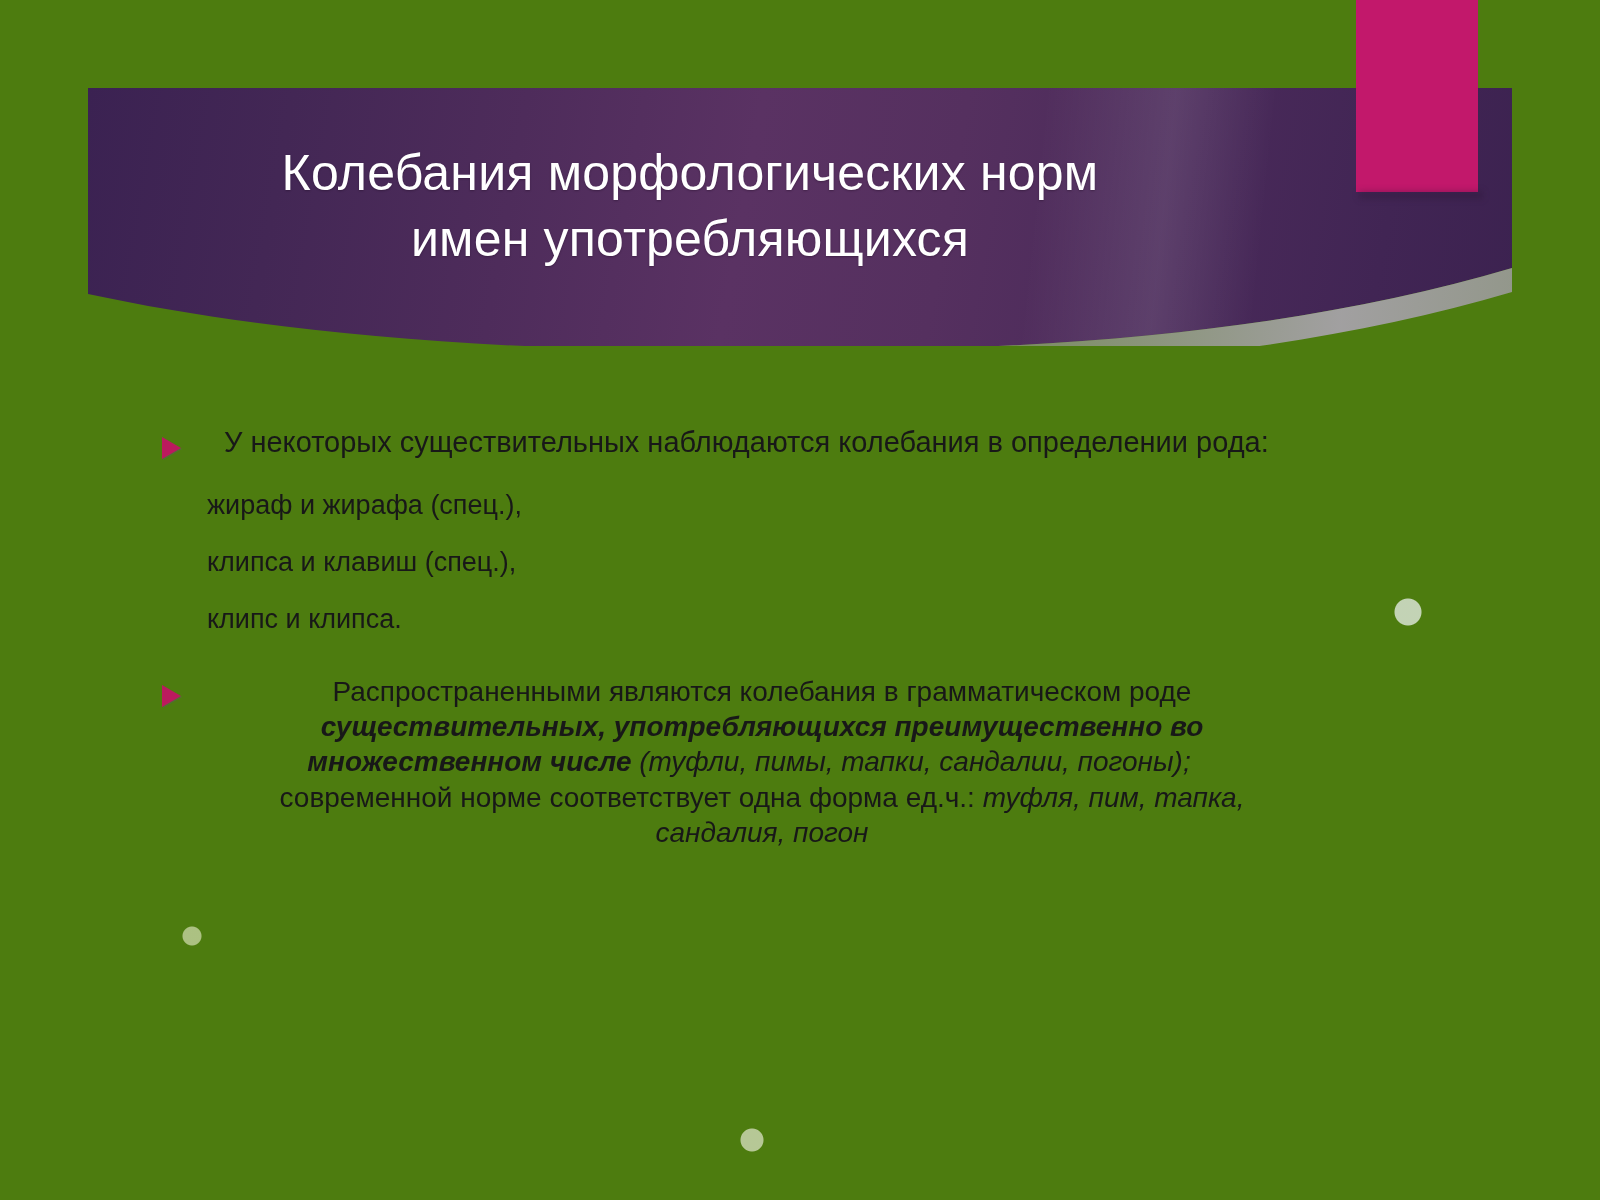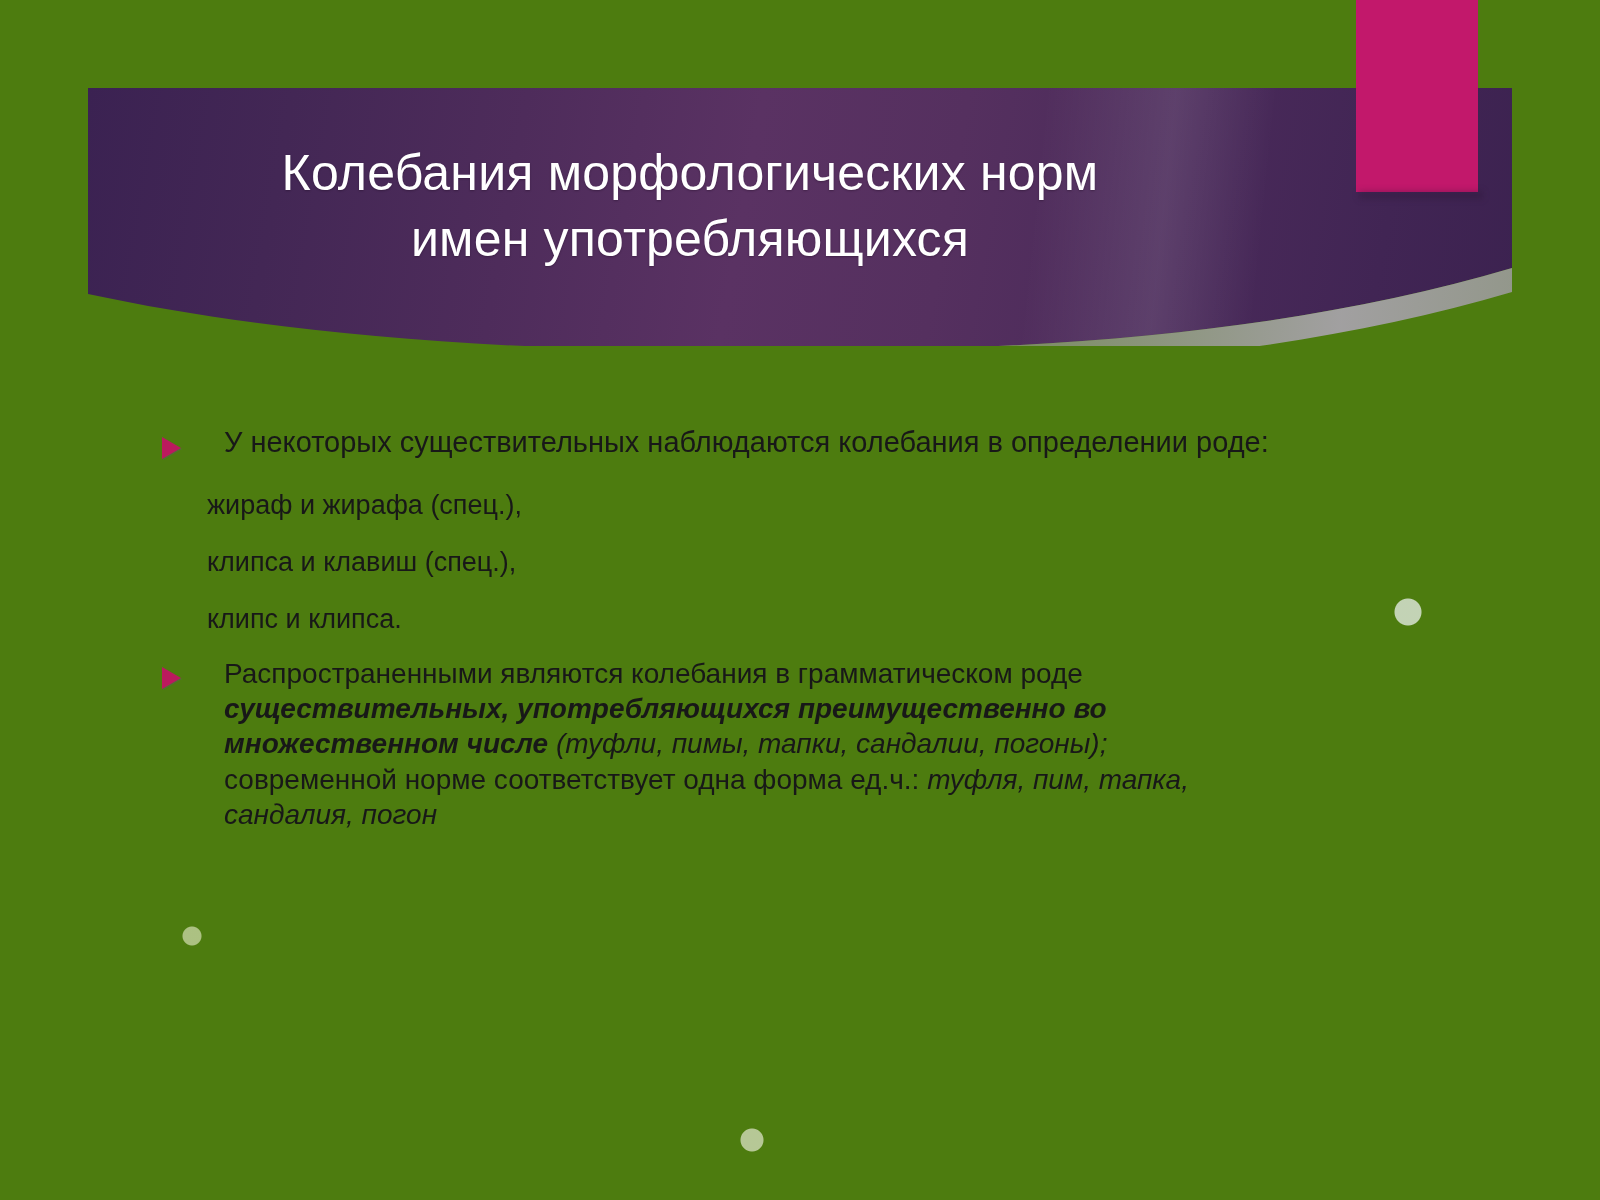--- a/index.html
+++ b/index.html
@@ -156,21 +156,21 @@
 
   .term-line {
     padding-left: 207px;
     font-size: 27px;
     line-height: 1.2;
     color: #181818;
     margin-top: 25px;
   }
   #term-list { margin-top: 28px; }
 
-  #bullet-two { margin-top: 20px; padding-right: 300px; }
+  #bullet-two { margin-top: 38px; padding-right: 300px; text-align: center; }
   #bullet-two .bullet-marker { top: 11px; }
   #bullet-two .bullet-text { font-size: 28px; line-height: 1.26; }
 
   .em-bi { font-style: italic; font-weight: bold; }
   .em-i  { font-style: italic; }
   .gap-sp { display: inline-block; width: 26px; }
 </style>
 </head>
 <body>
 
@@ -185,21 +185,21 @@
 
   <div id="title-text">
     <span class="tline">Колебания морфологических норм</span>
     <span class="tline">имен употребляющихся</span>
   </div>
 
   <div id="body-area">
 
     <div class="bullet-row" id="bullet-one">
       <span class="bullet-marker"></span>
-      <div class="bullet-text">У некоторых существительных наблюдаются колебания в определении роде:</div>
+      <div class="bullet-text">У некоторых существительных наблюдаются колебания в определении рода:</div>
     </div>
 
     <div id="term-list">
       <div class="term-line">жираф и жирафа (спец.),</div>
       <div class="term-line">клипса и клавиш (спец.),</div>
       <div class="term-line">клипс и клипса.</div>
     </div>
 
     <div class="bullet-row" id="bullet-two">
       <span class="bullet-marker"></span>

